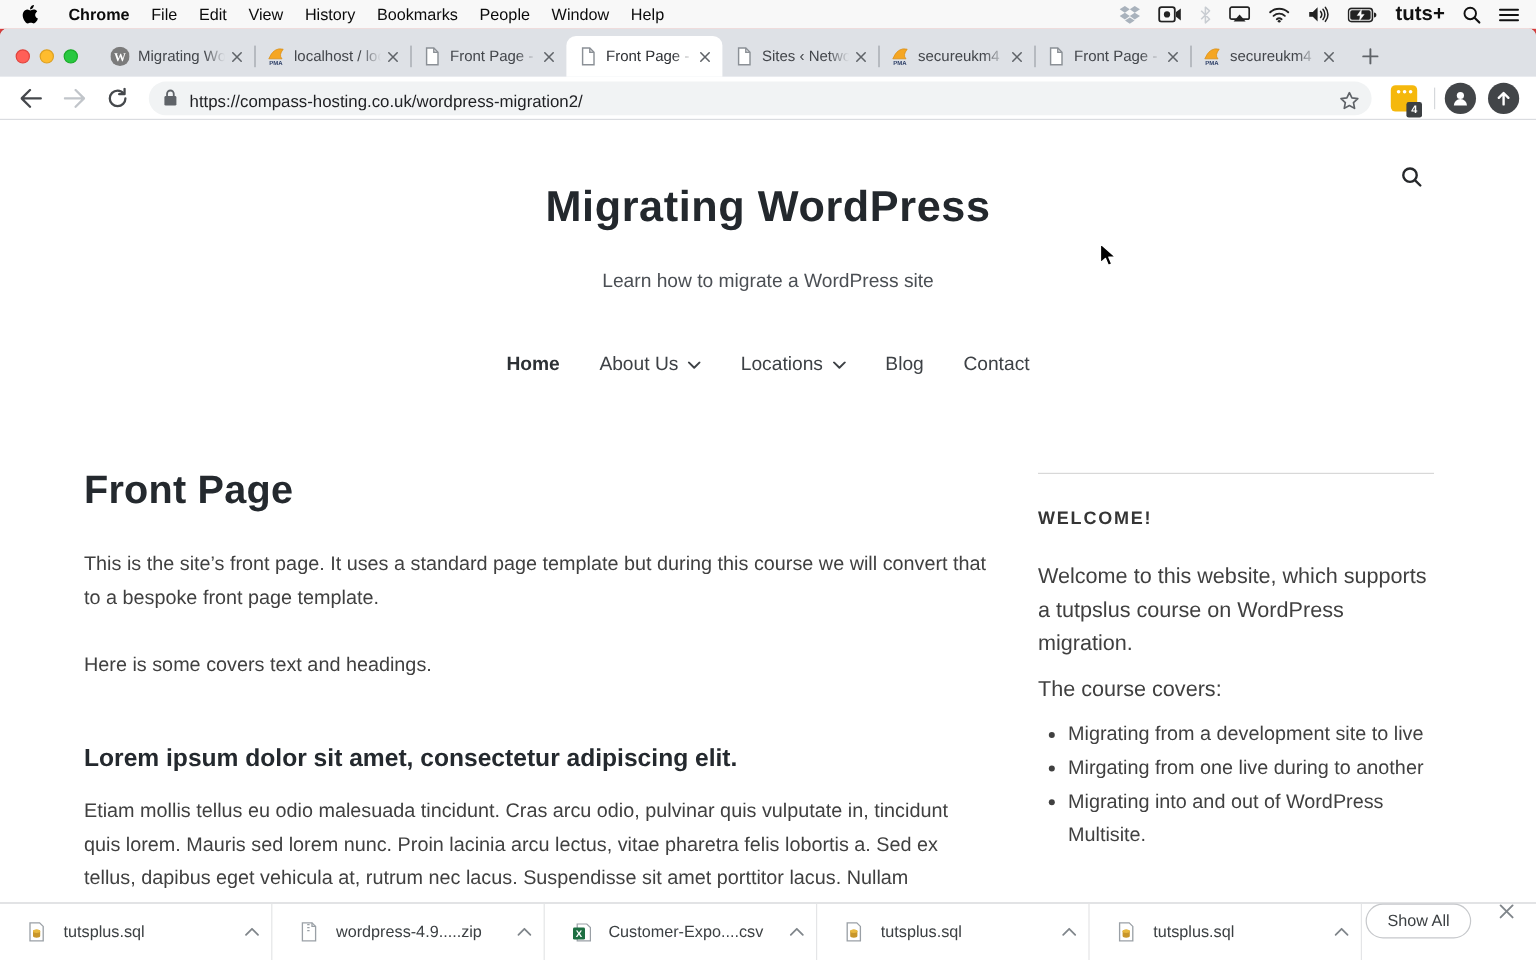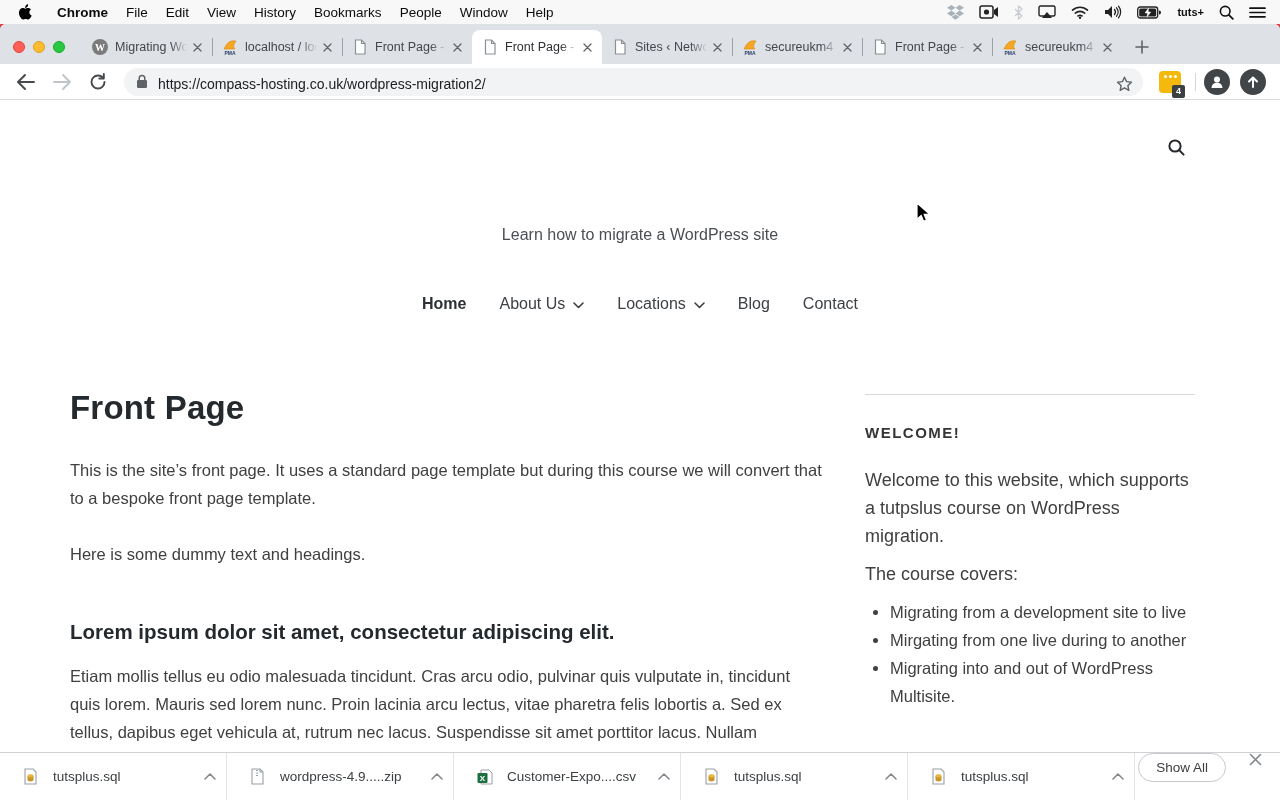--- a/index.html
+++ b/index.html
@@ -8,21 +8,21 @@
   .screen { position:relative; width:1280px; height:800px; background:#ef4444; }
 
   
   .menubar { position:absolute; top:0; left:0; right:0; height:24px; background:#f8f8f8;
     display:flex; align-items:center; font-size:13.5px; color:#0b0b0b; z-index:50; }
   .menubar .apple { margin:0 16px 0 18px; display:flex; align-items:center; }
   .menubar .mb-item { padding:0 9px; white-space:nowrap; }
   .menubar .mb-item.bold { font-weight:700; }
   .menubar-right { margin-left:auto; display:flex; align-items:center; gap:15px; padding-right:14px; }
   .menubar-right .st-icon { display:flex; align-items:center; }
-  .menubar-right .user-label { font-size:11px; font-weight:600; color:#111; }
+  .menubar-right .user-label { font-size:17px; font-weight:600; color:#111; }
 
   
   .window { position:absolute; top:24px; left:0; right:0; bottom:0; background:#fff;
     border-radius:6px 6px 0 0; overflow:hidden; box-shadow:0 0 3px rgba(0,0,0,.35); }
 
   
   .tabstrip { position:absolute; top:0; left:0; right:0; height:40px; background:#dee1e6; }
   .traffic { position:absolute; top:17px; left:13px; display:flex; gap:8px; }
   .traffic .dot { width:12px; height:12px; border-radius:50%; }
   .dot.red { background:#ff5f57; border:0.5px solid #e0443e; }
@@ -422,20 +422,21 @@
     </div>
 
     <div class="viewport">
       <span class="page-search">
         <svg width="19" height="19" viewBox="0 0 19 19">
             <circle cx="8" cy="8" r="5.6" fill="none" stroke="#26282b" stroke-width="2"></circle>
             <path d="M12.3 12.3l4.3 4.3" stroke="#26282b" stroke-width="2" stroke-linecap="round"></path>
           </svg>
       </span>
 
+      <div class="site-title">Migrating WordPress</div>
       <div class="site-tagline">Learn how to migrate a WordPress site</div>
 
       <nav class="main-nav">
 
           <span class="nav-item current">
             <span>Home</span>
 
           </span>
 
           <span class="nav-item">
@@ -464,21 +465,21 @@
           <span class="nav-item">
             <span>Contact</span>
 
           </span>
 
       </nav>
 
       <div class="article">
         <h1>Front Page</h1>
         <p class="para">This is the site’s front page. It uses a standard page template but during this course we will convert that to a bespoke front page template.</p>
-        <p class="para small-gap">Here is some dummy text and headings.</p>
+        <p class="para small-gap">Here is some covers text and headings.</p>
         <h2>Lorem ipsum dolor sit amet, consectetur adipiscing elit.</h2>
         <p class="para last">Etiam mollis tellus eu odio malesuada tincidunt. Cras arcu odio, pulvinar quis vulputate in, tincidunt quis lorem. Mauris sed lorem nunc. Proin lacinia arcu lectus, vitae pharetra felis lobortis a. Sed ex tellus, dapibus eget vehicula at, rutrum nec lacus. Suspendisse sit amet porttitor lacus. Nullam</p>
       </div>
 
       <aside class="sidebar">
         <div class="sb-rule"></div>
         <h3>WELCOME!</h3>
         <p class="para">Welcome to this website, which supports a tutpslus course on WordPress migration.</p>
         <p class="para covers">The course covers:</p>
         <ul>

